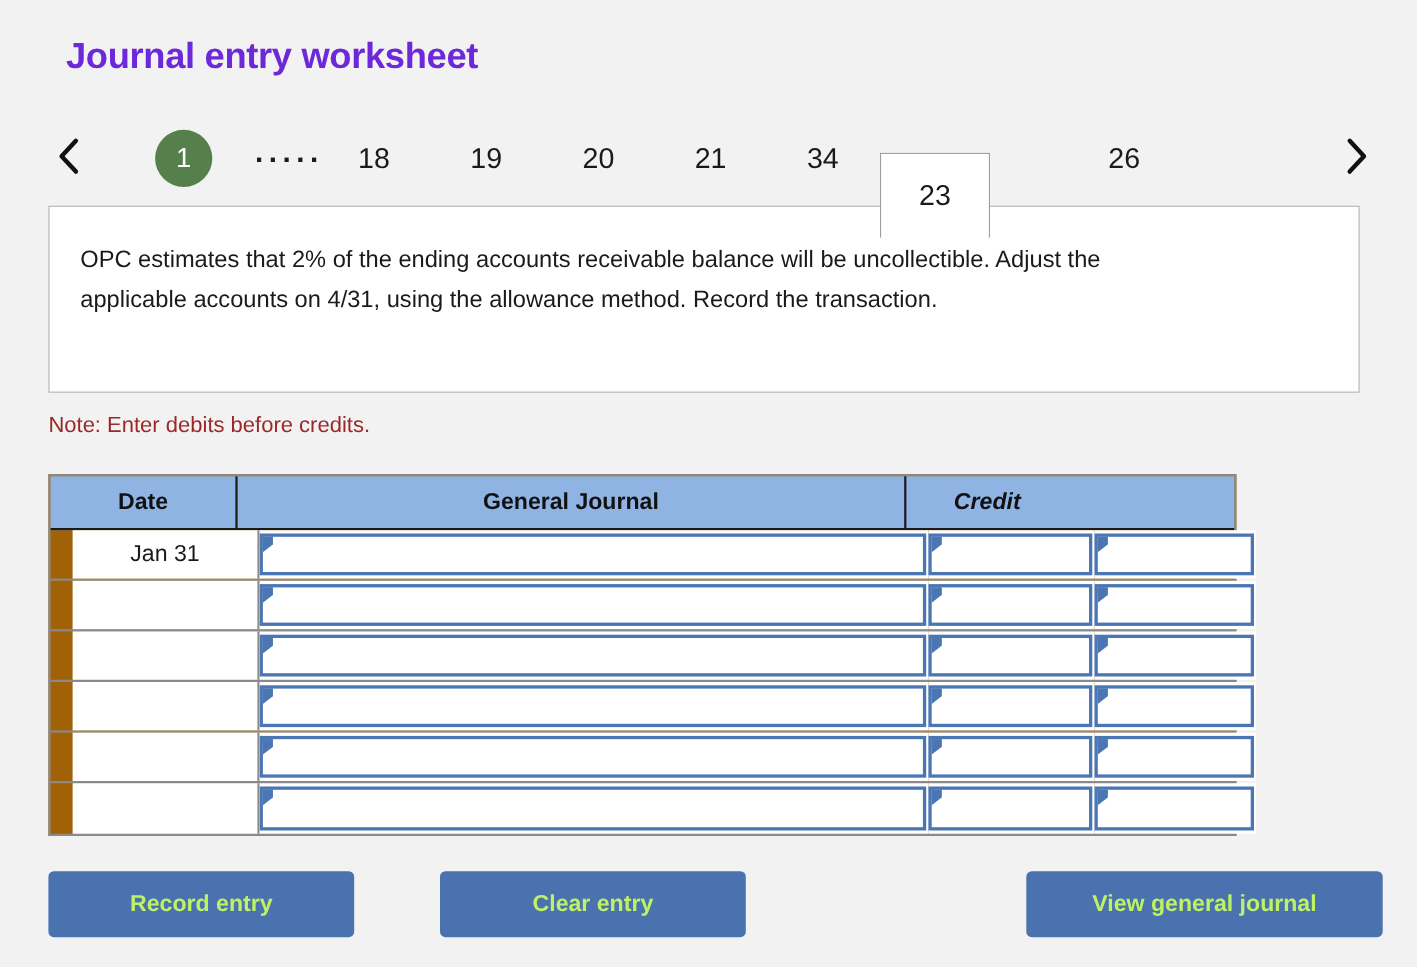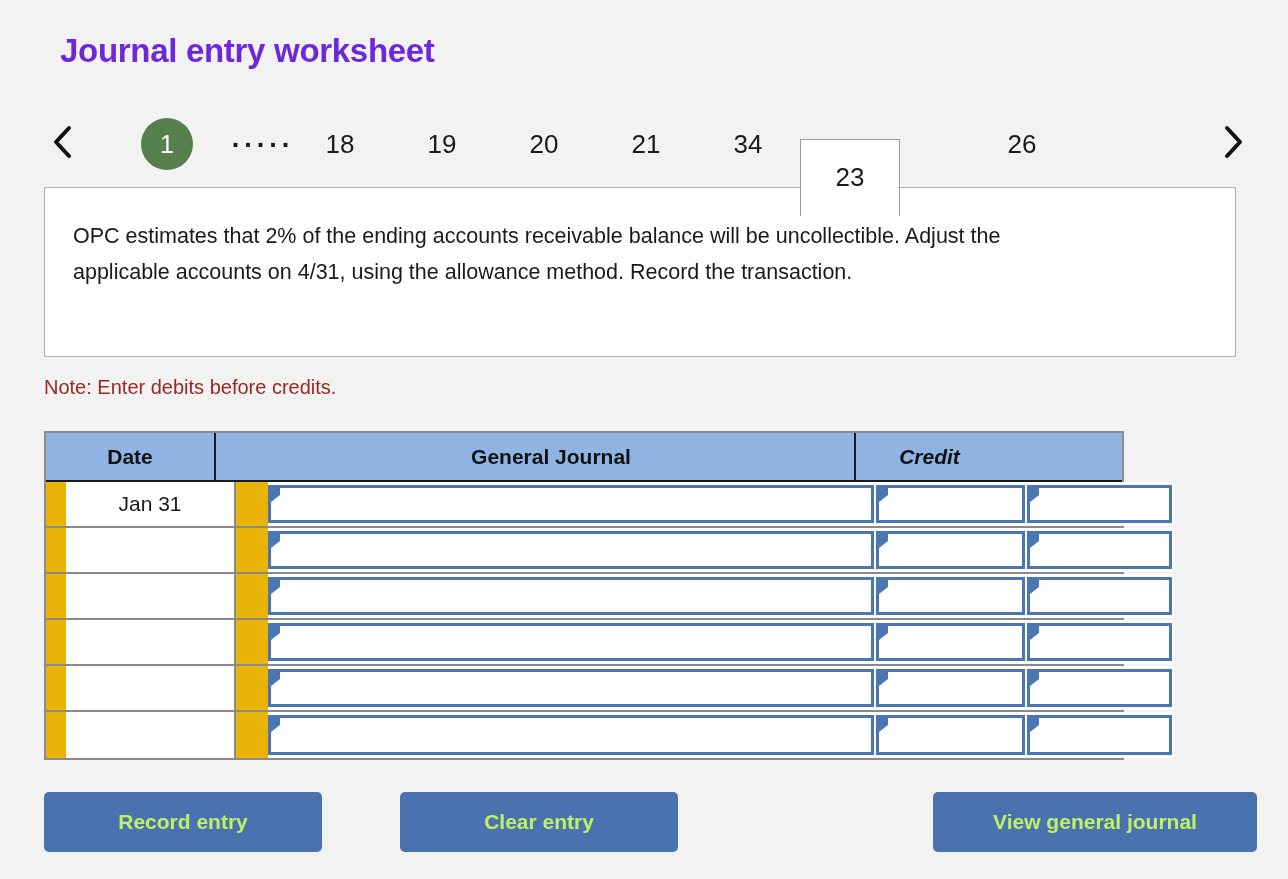--- a/index.html
+++ b/index.html
@@ -124,21 +124,21 @@
   }
 
   
   .journal-table {
     position: absolute;
     left: 44px;
     top: 431px;
     width: 1080px;
     border: 2px solid #8a8a8a;
     box-sizing: border-box;
-    background: #eab308;
+    background: #a16207;
   }
 
   .jt-row {
     display: flex;
     width: 100%;
     box-sizing: border-box;
   }
 
   .jt-head {
     background: #8fb4e3;
@@ -161,21 +161,21 @@
   .jt-body {
     height: 46px;
     border-bottom: 2px solid #8a8a8a;
     padding-left: 20px;
   }
   .jt-body:last-child { border-bottom: none; }
 
   .jt-cell { box-sizing: border-box; }
 
   .col-date   { width: 170px; flex: 0 0 170px; }
-  .col-gj     { width: 608px; flex: 0 0 608px; margin-left: 32px; }
+  .col-gj     { width: 608px; flex: 0 0 608px; }
   .col-debit  { width: 151px; flex: 0 0 151px; }
   .col-credit { width: 147px; flex: 0 0 147px; }
 
   .date-cell {
     display: flex;
     align-items: center;
     justify-content: center;
     font-size: 21px;
     color: #1a1a1a;
     border-right: 2px solid #8a8a8a;

